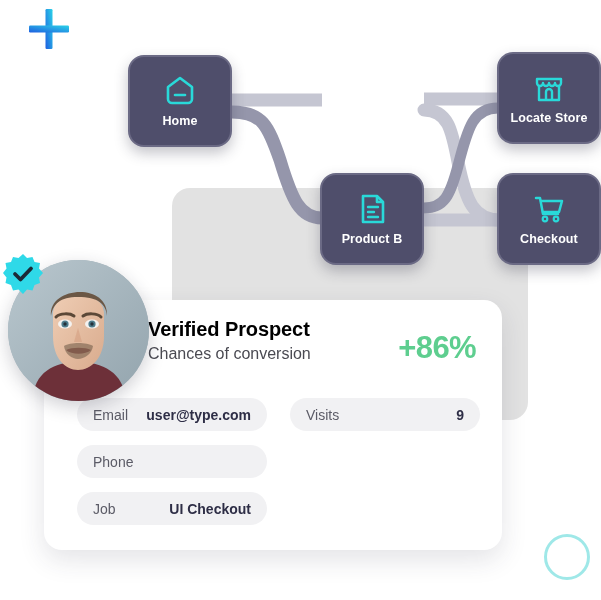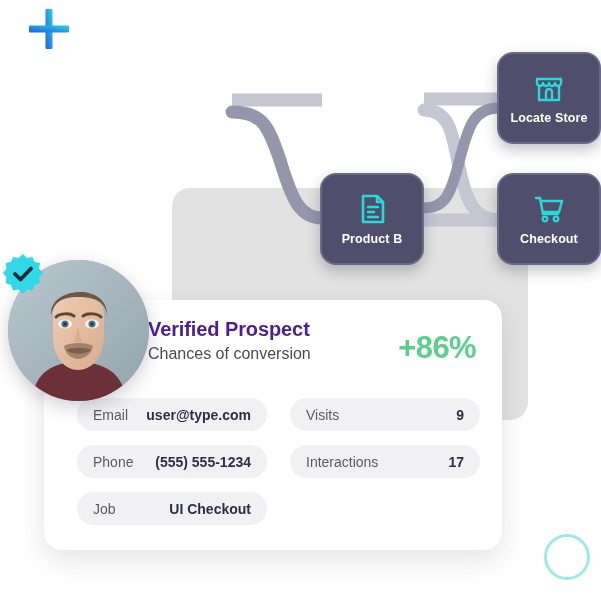--- a/index.html
+++ b/index.html
@@ -40,21 +40,21 @@
   .avatar{position:absolute;left:8px;top:260px;width:141px;height:141px;border-radius:50%;
     overflow:hidden;background:#a8b6bd;box-shadow:0 6px 18px rgba(40,40,60,.22);}
   .avatar svg{display:block;width:141px;height:141px;}
   .badge{position:absolute;left:2px;top:253px;width:42px;height:42px;}
 
   
   .card{position:absolute;left:44px;top:300px;width:458px;height:250px;
     background:#ffffff;border-radius:18px;
     box-shadow:0 10px 26px rgba(50,50,70,.13);}
   .card-head{position:absolute;left:104px;top:17px;right:18px;height:56px;}
-  .ttl{color:#4c1d95;font-size:20px;font-weight:bold;line-height:24px;margin:0;letter-spacing:-.1px;}
+  .ttl{color:#000000;font-size:20px;font-weight:bold;line-height:24px;margin:0;letter-spacing:-.1px;}
   .sub{color:#4a4a52;font-size:16px;line-height:22px;margin:2px 0 0 0;}
   .pct{position:absolute;right:8px;top:14px;color:#5ece8f;font-size:31px;font-weight:bold;
     line-height:34px;letter-spacing:-.6px;text-align:right;}
 
   .rows{position:absolute;left:33px;top:98px;right:22px;display:flex;gap:23px;}
   .col{flex:1;display:flex;flex-direction:column;gap:14px;}
   .pill{height:33px;border-radius:17px;background:#f1f1f3;
     display:flex;align-items:center;justify-content:space-between;
     padding:0 16px;box-sizing:border-box;}
   .pill .k{color:#5b5b66;font-size:14px;}
@@ -88,20 +88,27 @@
 
     <path d="M424 220 L499 220" stroke="#c5c6d2" stroke-width="13" fill="none"></path>
 
     <path d="M232 112 C262 112 268 125 280 160 C292 200 300 218 322 218" stroke="#9596ab" stroke-width="13" fill="none" stroke-linecap="round"></path>
 
     <path d="M424 110 C448 110 452 130 458 162 C466 202 474 220 500 220" stroke="#c5c6d2" stroke-width="13" fill="none" stroke-linecap="round"></path>
 
     <path d="M424 208 C444 208 450 196 458 166 C468 126 474 108 498 108" stroke="#9596ab" stroke-width="11" fill="none" stroke-linecap="round"></path>
   </svg>
 
+  <div class="node n-home">
+    <svg class="ic" viewBox="0 0 34 34">
+      <path d="M17 4 L29 13 L29 25 A4 4 0 0 1 25 29 L9 29 A4 4 0 0 1 5 25 L5 13 Z" fill="none" stroke="#29d9d9" stroke-width="2.6" stroke-linejoin="round"></path>
+      <line x1="12" y1="21" x2="22" y2="21" stroke="#29d9d9" stroke-width="2.6" stroke-linecap="round"></line>
+    </svg>
+    <div class="lbl">Home</div>
+  </div>
 
 
   <div class="node n-pb">
     <svg class="ic" viewBox="0 0 34 34">
       <path d="M8 4 L22 4 L28 10 L28 30 L8 30 Z" fill="none" stroke="#29d9d9" stroke-width="2.6" stroke-linejoin="round"></path>
       <path d="M22 4 L22 10 L28 10" fill="none" stroke="#29d9d9" stroke-width="2.6" stroke-linejoin="round"></path>
       <line x1="13" y1="15" x2="23" y2="15" stroke="#29d9d9" stroke-width="2.4" stroke-linecap="round"></line>
       <line x1="13" y1="20" x2="19" y2="20" stroke="#29d9d9" stroke-width="2.4" stroke-linecap="round"></line>
       <line x1="13" y1="25" x2="23" y2="25" stroke="#29d9d9" stroke-width="2.4" stroke-linecap="round"></line>
     </svg>
@@ -135,35 +142,30 @@
     </div>
 
     <div class="rows">
       <div class="col">
         <div class="pill">
           <span class="k">Email</span>
           <span class="v">user@type.com</span>
         </div>
         <div class="pill">
           <span class="k">Phone</span>
-          <span class="v">(555) 555-1234</span>
         </div>
         <div class="pill">
           <span class="k">Job</span>
           <span class="v">UI Checkout</span>
         </div>
       </div>
       <div class="col">
         <div class="pill">
           <span class="k">Visits</span>
           <span class="v">9</span>
-        </div>
-        <div class="pill">
-          <span class="k">Interactions</span>
-          <span class="v">17</span>
         </div>
       </div>
     </div>
   </div>
 
   <div class="avatar">
     <svg viewBox="0 0 141 141">
       <defs>
         <linearGradient id="bgav" x1="0" y1="0" x2="1" y2="1">
           <stop offset="0%" stop-color="#b9c7ce"></stop>

